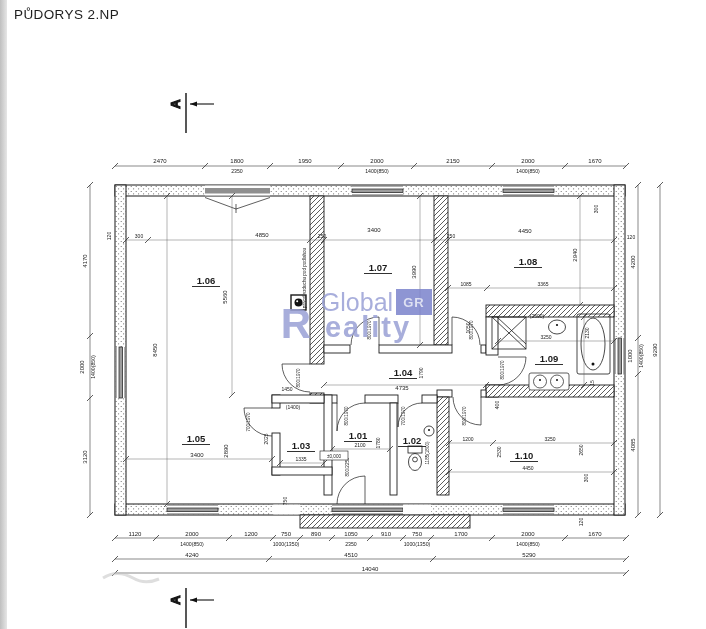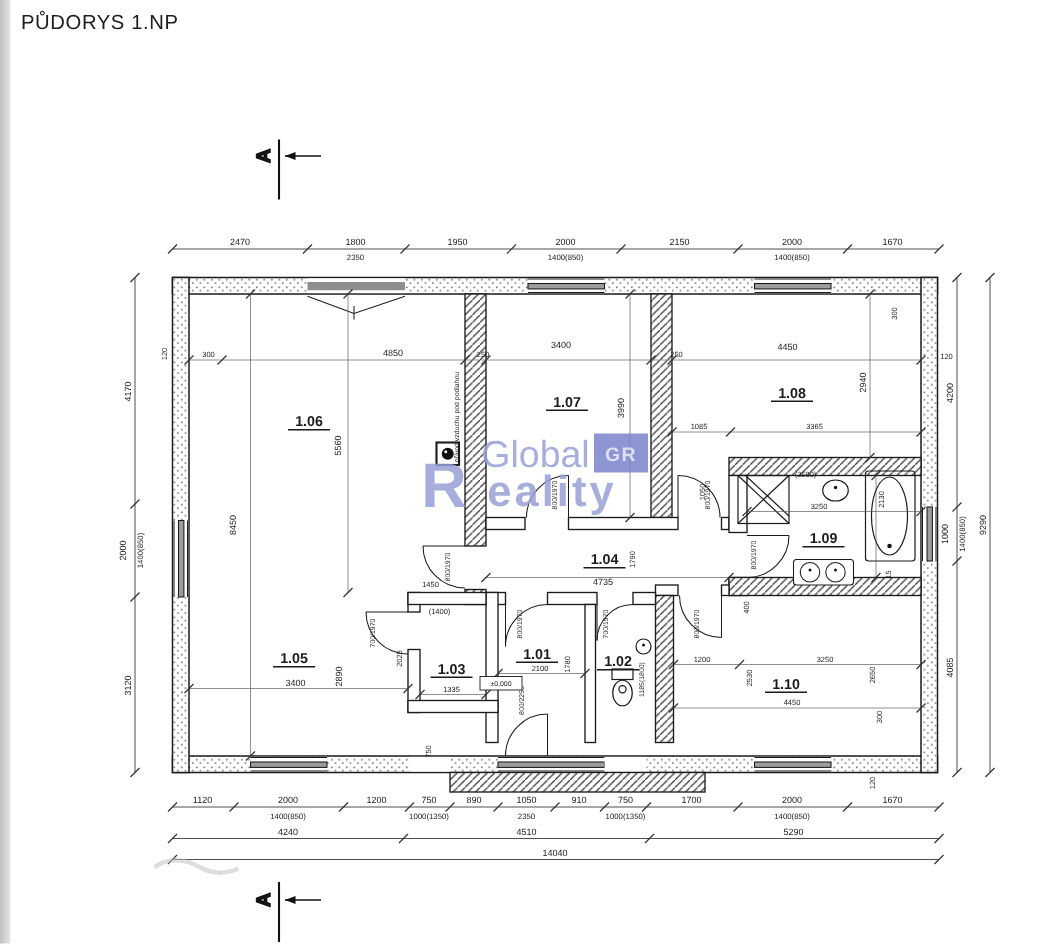--- a/index.html
+++ b/index.html
@@ -16,21 +16,21 @@
   .room{font-size:9.5px;font-weight:bold;}
   .wm1{font-size:25px;fill:#9aa1d6;}
   .wmR{font-size:42px;font-weight:bold;fill:#99a0d5;}
   .wm2{font-size:29px;font-weight:bold;fill:#99a0d5;letter-spacing:2px;}
   .wmGR{font-size:13px;font-weight:bold;fill:#d8dbf0;letter-spacing:1px;}
 </style>
 </head>
 <body>
 
 <div class="scanband"></div>
-<div class="title">PŮDORYS 1.NP</div>
+<div class="title">PŮDORYS 2.NP</div>
 
 <svg width="706" height="629" viewBox="0 0 706 629">
   <defs>
     <pattern id="stip" width="5" height="5" patternUnits="userSpaceOnUse">
       <rect width="5" height="5" fill="#fff"></rect>
       <circle cx="1.2" cy="1.5" r="0.6" fill="#666"></circle>
       <circle cx="3.6" cy="3.8" r="0.6" fill="#777"></circle>
     </pattern>
     <pattern id="hatch" width="5" height="5" patternUnits="userSpaceOnUse">
       <rect width="5" height="5" fill="#fff"></rect>

